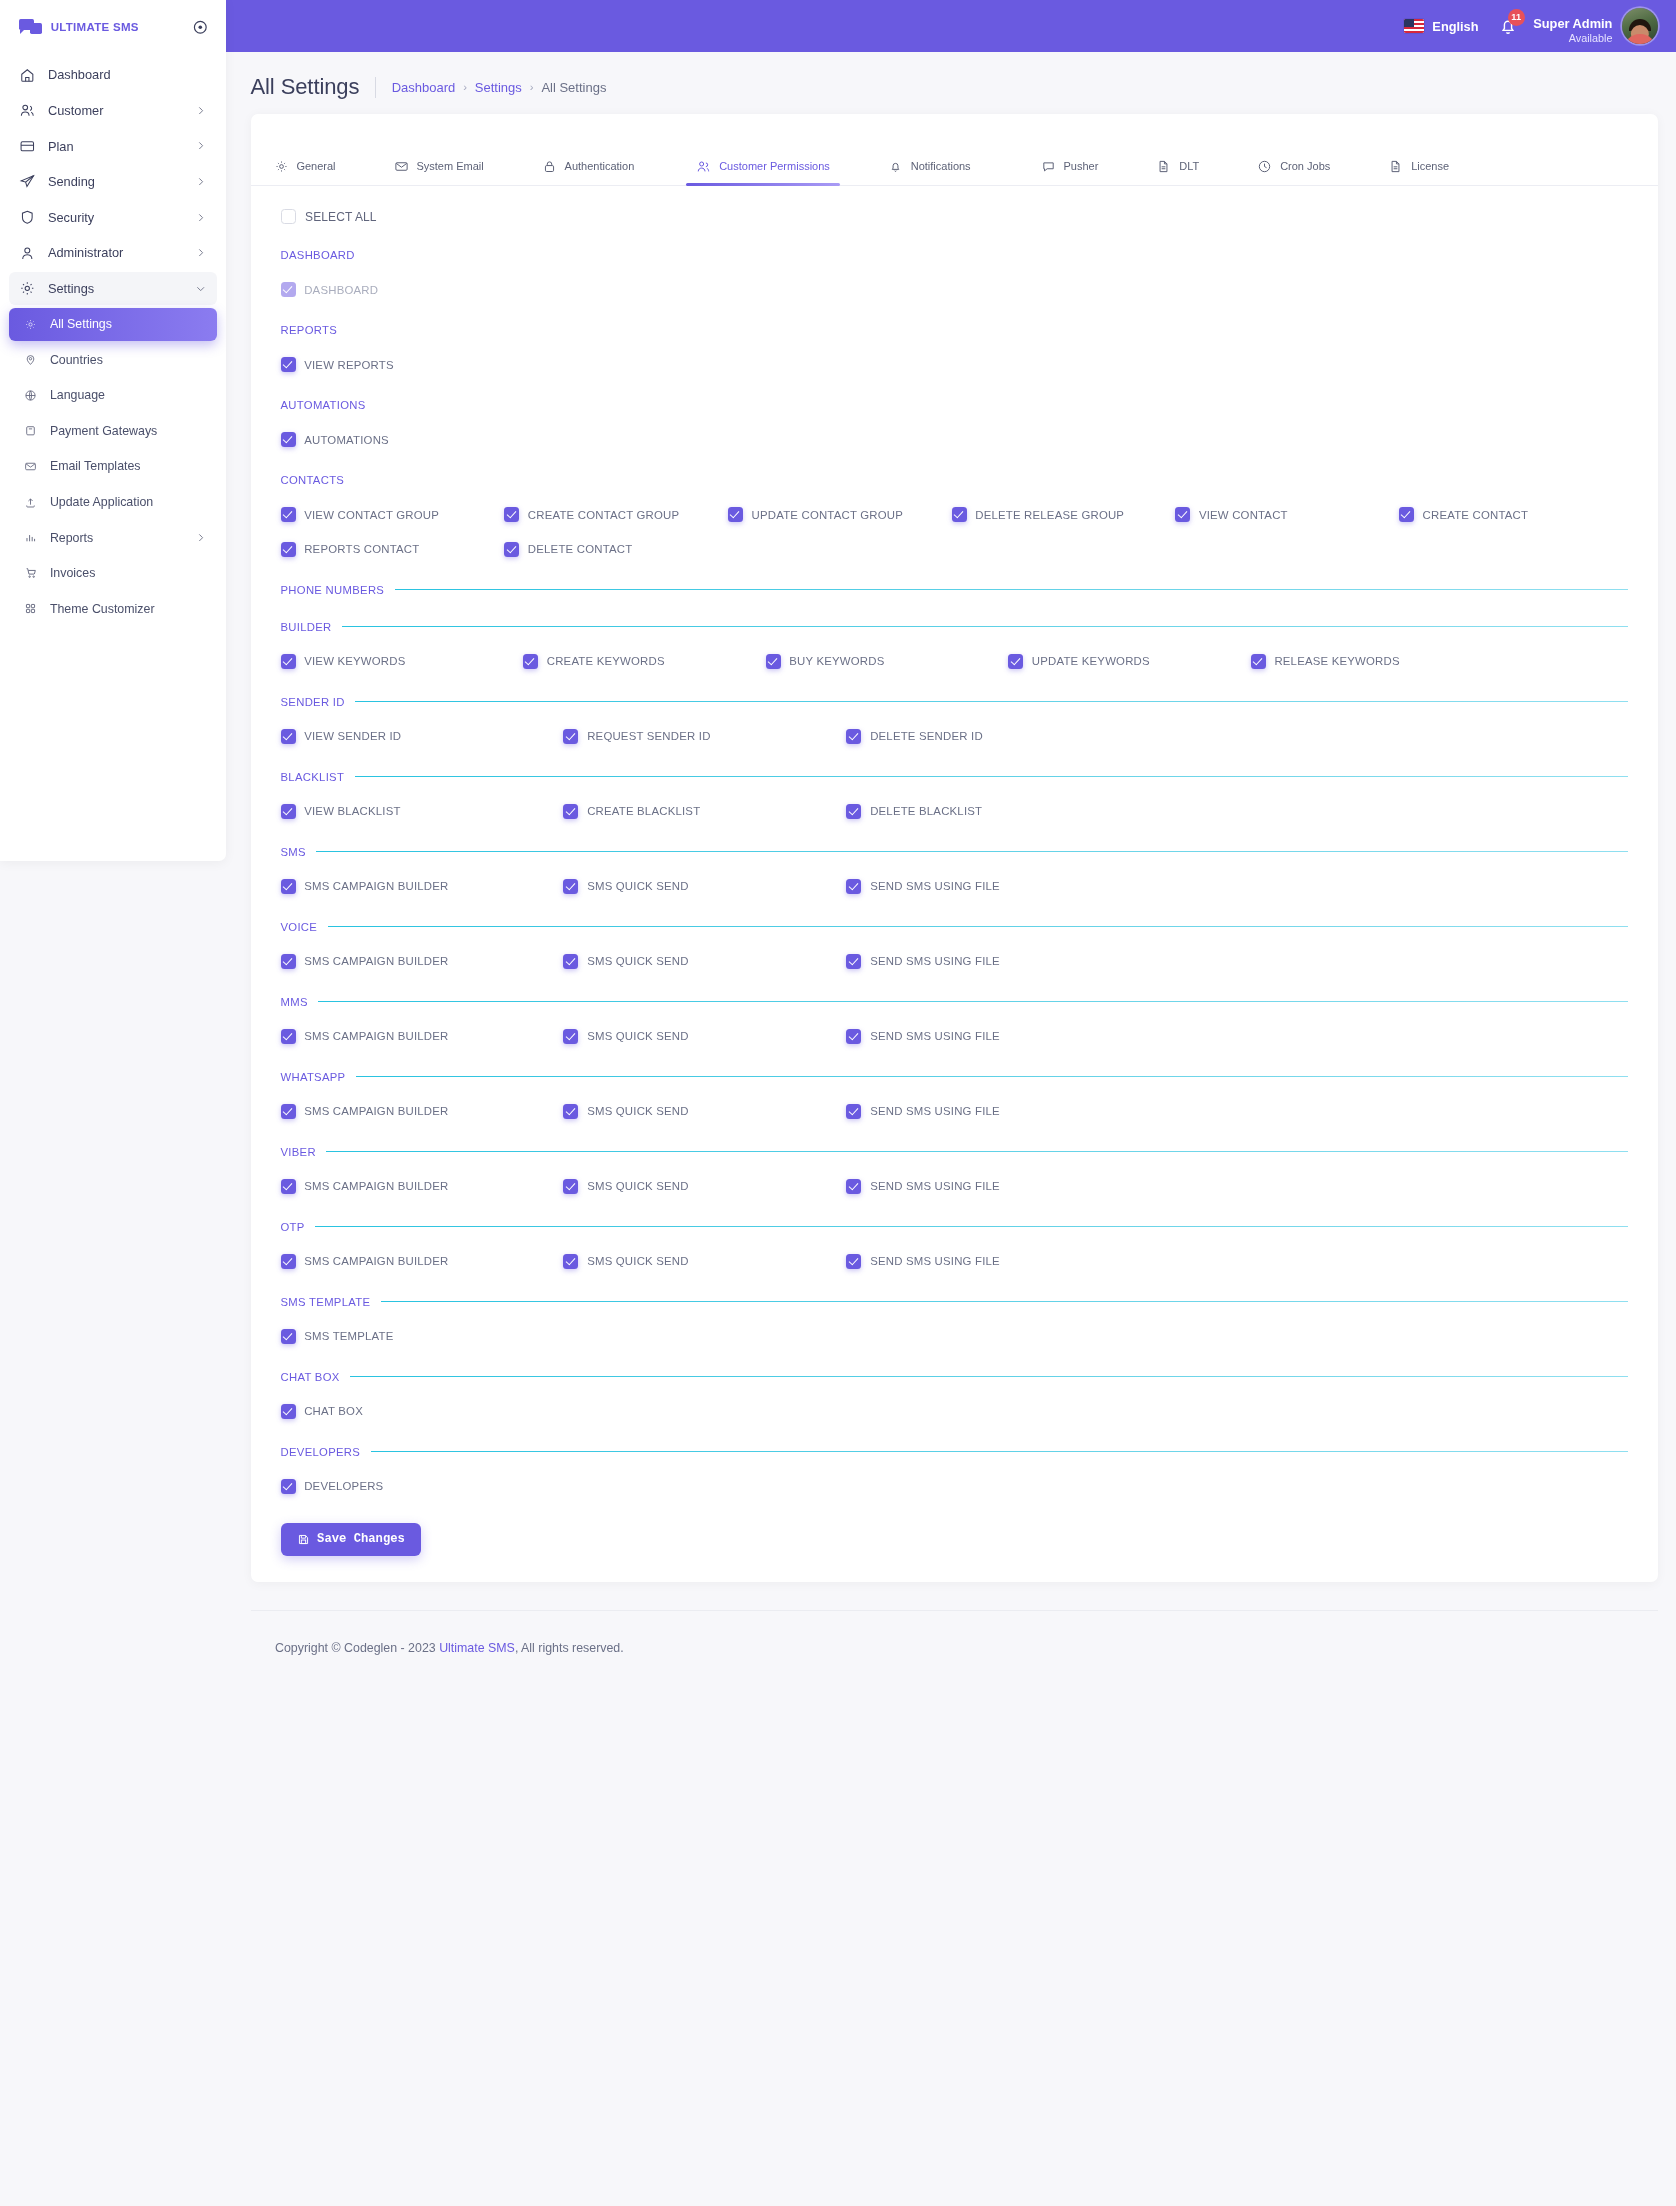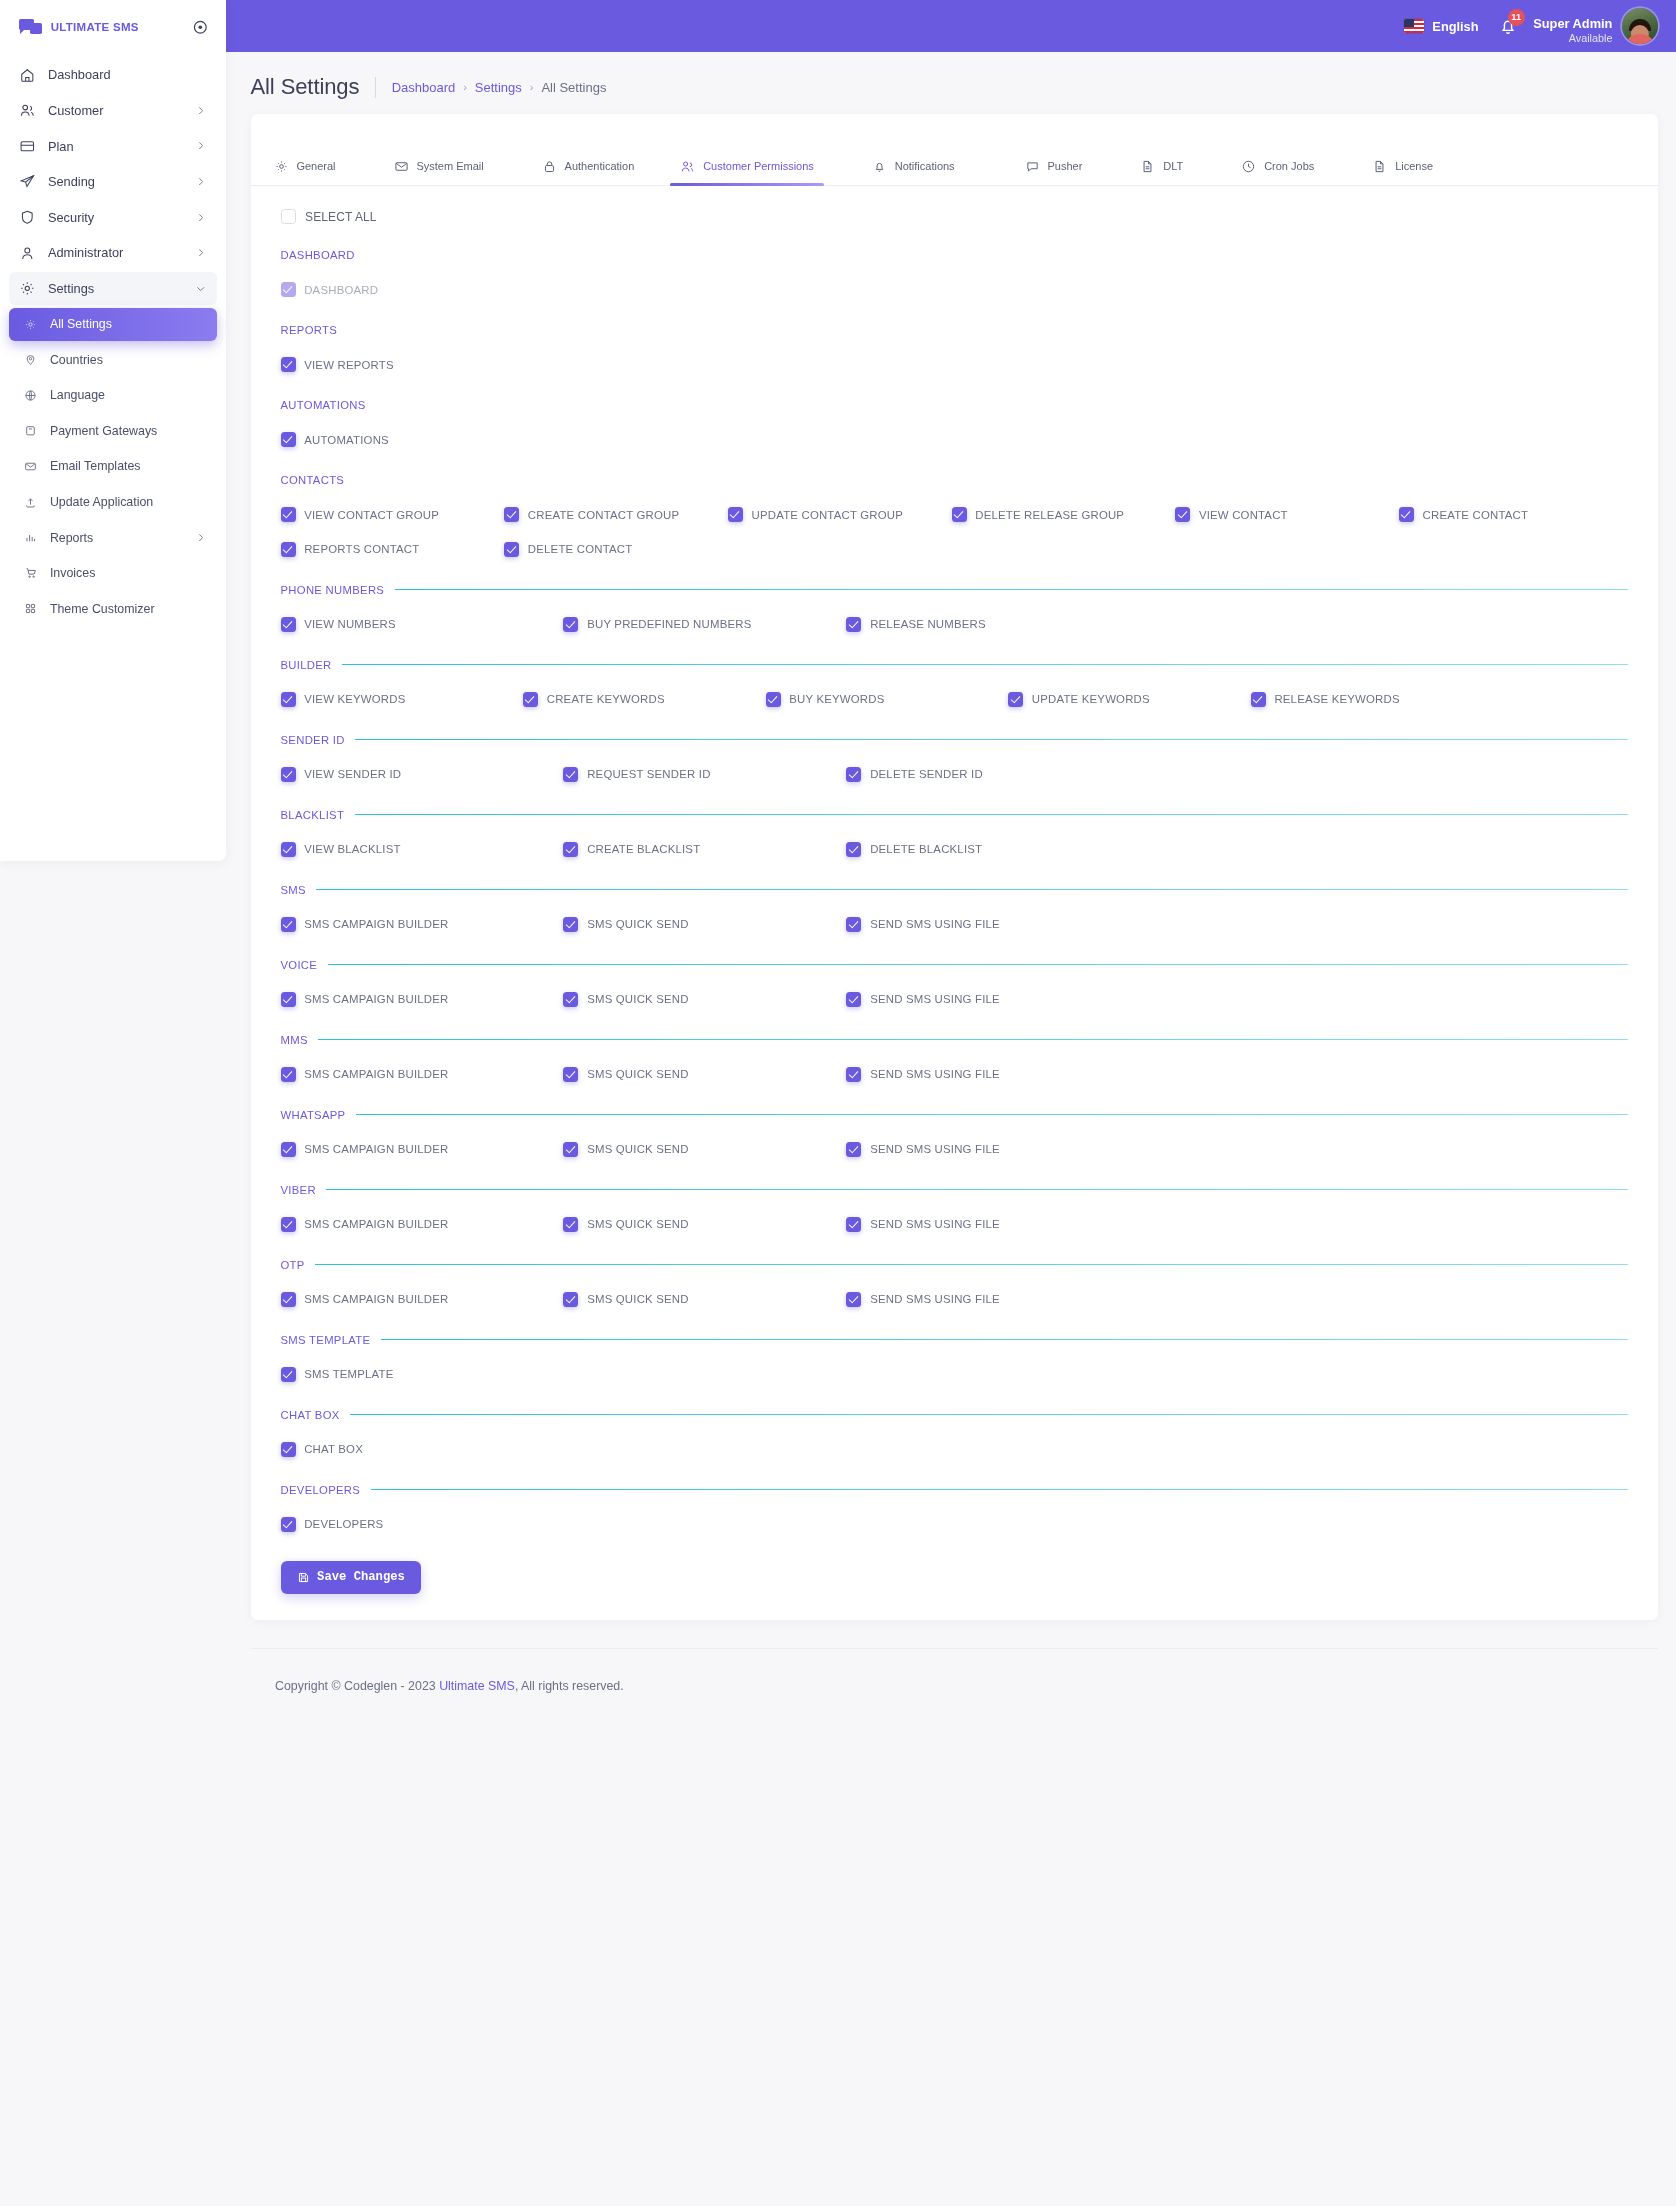--- a/index.html
+++ b/index.html
@@ -549,21 +549,21 @@
       <div class="tab" style="margin-right:58px">
         <span class="t-ico">
           <svg viewBox="0 0 24 24" width="15" height="15" fill="none" stroke="currentColor" stroke-width="1.6">
             <rect x="3" y="6" width="18" height="12" rx="1.8"></rect>
               <path d="M3.6 7l8.4 6.2L20.4 7"></path>
           </svg>
         </span>
         <span>System Email</span>
       </div>
 
-      <div class="tab" style="margin-right:46px">
+      <div class="tab" style="margin-right:62px">
         <span class="t-ico">
           <svg viewBox="0 0 24 24" width="15" height="15" fill="none" stroke="currentColor" stroke-width="1.6">
             <rect x="5.5" y="10.5" width="13" height="9.5" rx="2"></rect>
               <path d="M8.4 10.5V8.2a3.6 3.6 0 0 1 7.2 0v2.3"></path>
           </svg>
         </span>
         <span>Authentication</span>
       </div>
 
       <div class="tab active" style="margin-right:58px">
@@ -710,34 +710,20 @@
               <span class="cb checked"></span>
               <span class="perm-label">DELETE CONTACT</span>
             </label>
           </div>
         </div>
         <div class="group">
           <div class="group-head">
             <span class="group-title">PHONE NUMBERS</span>
             <span class="group-rule"></span>
           </div>
-          <div class="group-body cols-3">
-            <label class="perm">
-              <span class="cb checked"></span>
-              <span class="perm-label">VIEW NUMBERS</span>
-            </label>
-            <label class="perm">
-              <span class="cb checked"></span>
-              <span class="perm-label">BUY PREDEFINED NUMBERS</span>
-            </label>
-            <label class="perm">
-              <span class="cb checked"></span>
-              <span class="perm-label">RELEASE NUMBERS</span>
-            </label>
-          </div>
         </div>
         <div class="group">
           <div class="group-head">
             <span class="group-title">BUILDER</span>
             <span class="group-rule"></span>
           </div>
           <div class="group-body cols-5">
             <label class="perm">
               <span class="cb checked"></span>
               <span class="perm-label">VIEW KEYWORDS</span>

